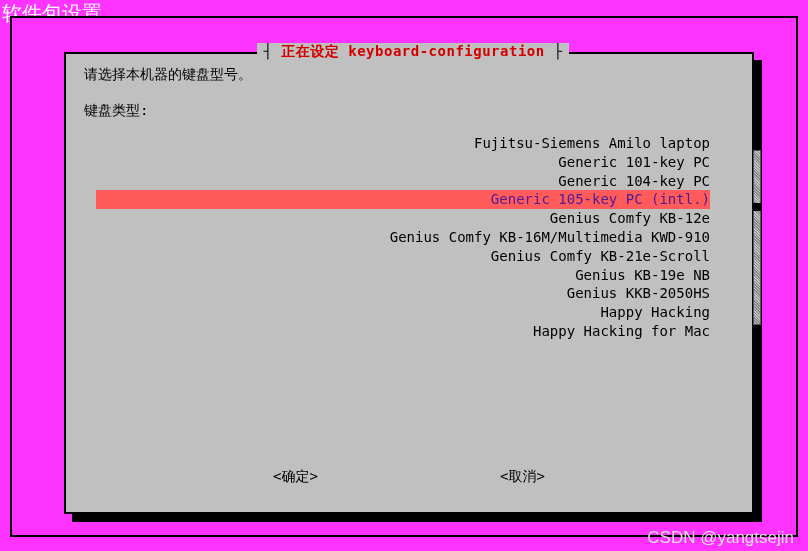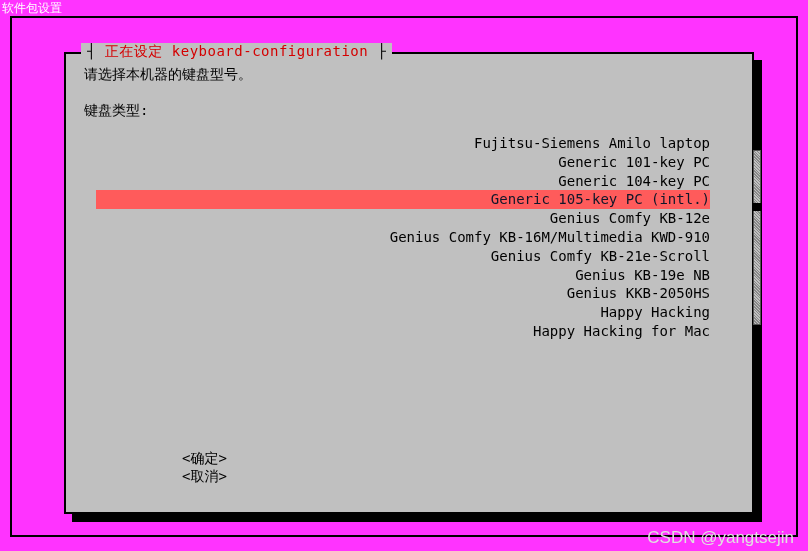--- a/index.html
+++ b/index.html
@@ -10,21 +10,21 @@
       font-family: "DejaVu Sans Mono", "Consolas", monospace;
       font-size: 14px;
       position: relative;
       overflow: hidden;
     }
     .screen-title {
       position: absolute;
       top: 0;
       left: 2px;
       color: #ffffff;
-      font-size: 12px;
+      font-size: 20px;
     }
     .outer-shell {
       position: absolute;
       top: 16px;
       left: 10px;
       right: 10px;
       bottom: 14px;
       border: 2px solid #000;
       background: #ff33ff;
     }
@@ -41,23 +41,24 @@
       top: 34px;
       left: 52px;
       width: 690px;
       height: 462px;
       background: #c0c0c0;
       border: 2px solid #000;
     }
     .dialog-title-wrap {
       position: absolute;
       top: -11px;
-      left: 15px;
+      left: 8px;
       right: 0;
-      text-align: left;
+      text-align: center;
+      font-weight: bold;
     }
     .dialog-title {
       display: inline-block;
       background: #c0c0c0;
       padding: 0 6px;
       color: #d40000;
       font-size: 14px;
       letter-spacing: 0.5px;
     }
     .dialog-title .bracket { color: #000; }
@@ -74,21 +75,21 @@
     .list-item {
       color: #000;
       white-space: pre;
       line-height: 18.8px;
       height: 18.8px;
       padding-left: 4px;
       text-align: right;
     }
     .list-item.selected {
       background: #ff5b5b;
-      color: #0f172a;
+      color: #4c1d95;
     }
     .scroll-col {
       position: absolute;
       right: -30px;
       top: 0;
       bottom: 0;
       width: 14px;
       display: flex;
       flex-direction: column;
       align-items: center;
@@ -110,21 +111,20 @@
       background: #000;
     }
     .buttons {
       position: absolute;
       bottom: 26px;
       left: 0;
       right: 0;
       display: flex;
       justify-content: space-around;
       padding: 0 116px;
-      flex-direction: column;
     }
     .btn { color: #000; }
     .watermark {
       position: absolute;
       bottom: 3px;
       right: 14px;
       color: #e0e0e0;
       font-size: 17px;
       font-family: sans-serif;
     }

